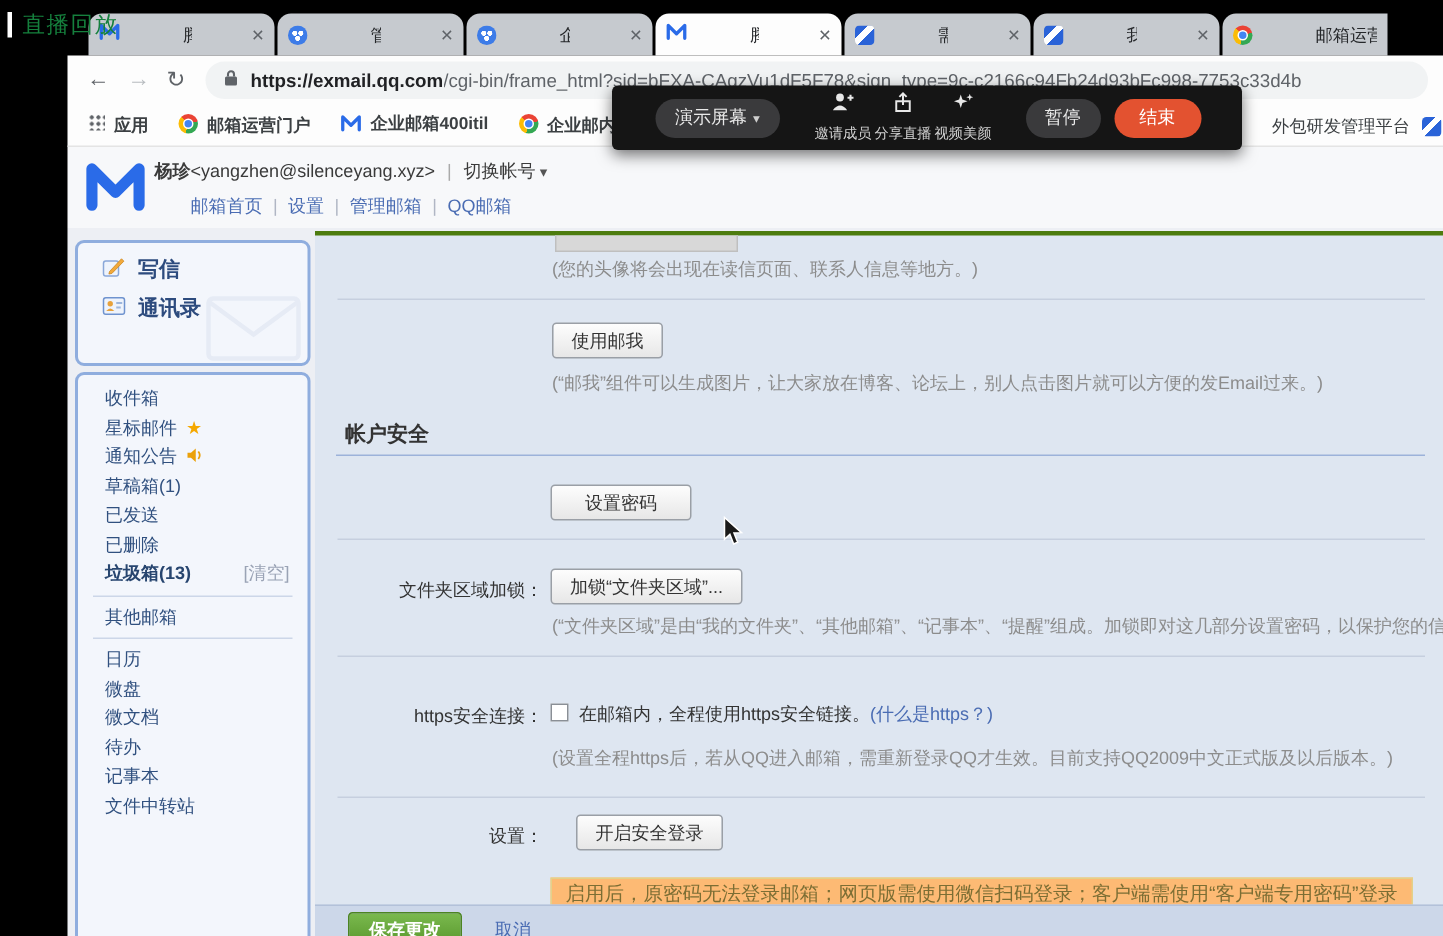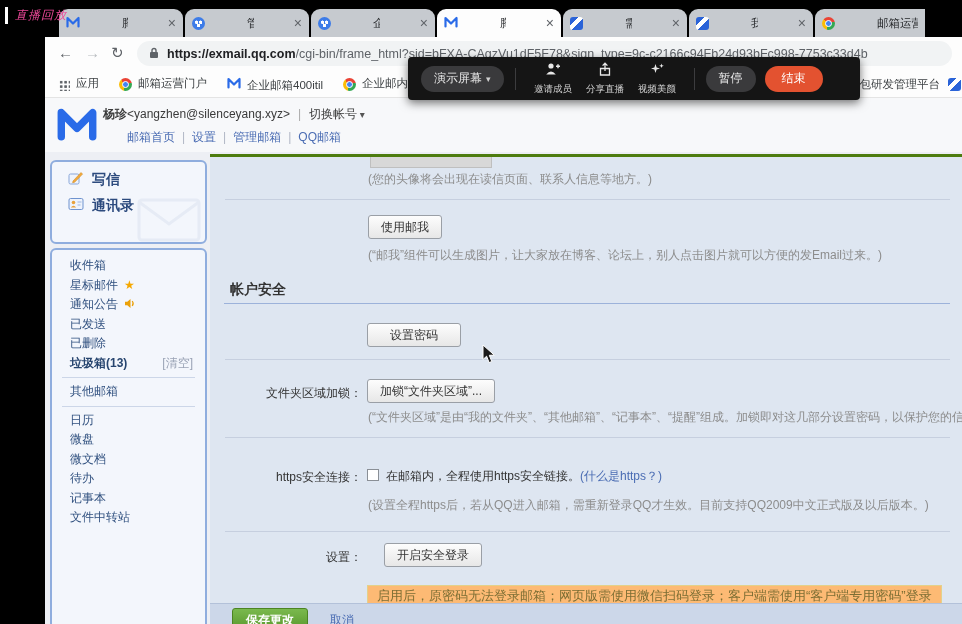--- a/index.html
+++ b/index.html
@@ -3,21 +3,21 @@
 <meta charset="utf-8">
 <style>
   html,body{margin:0;padding:0;}
   body{width:962px;height:624px;background:#000;position:relative;overflow:hidden;
        font-family:"Liberation Sans","DejaVu Sans",sans-serif;}
   .abs{position:absolute;}
 
   
   .live-badge{position:absolute;left:5px;top:7px;display:flex;align-items:center;gap:7px;z-index:40;}
   .live-badge .bar{width:3px;height:17px;background:#fff;}
-  .live-badge .txt{color:#ec4899;font-size:12px;letter-spacing:1px;font-style:italic;}
+  .live-badge .txt{color:#15803d;font-size:15px;letter-spacing:1px;}
 
   
   .browser{position:absolute;left:45px;top:3px;width:917px;height:621px;}
 
   
   .tabstrip{position:absolute;left:0;top:0;right:0;height:34px;display:flex;align-items:flex-end;padding-left:14px;box-sizing:border-box;}
   .tab{height:28px;width:124px;min-width:0;margin-right:2px;border-radius:9px 9px 0 0;background:#c6cacf;
        display:flex;align-items:center;padding:0 7px;box-sizing:border-box;flex:0 0 auto;gap:36px;}
   .tab.active{background:#fdfdfd;}
   .tab .tlabel{flex:1;font-size:11.5px;color:#26282b;white-space:nowrap;overflow:hidden;min-width:0;}
@@ -43,21 +43,21 @@
   .urlrow{position:absolute;left:0;top:34px;right:0;height:33px;background:#fdfdfd;}
   .navbtn{position:absolute;top:7px;font-size:15px;color:#5f6368;}
   .omnibox{position:absolute;left:92px;right:10px;top:4px;height:25px;border-radius:13px;background:#f1f3f4;
            display:flex;align-items:center;padding:0 12px;box-sizing:border-box;}
   .omnibox .url-host{font-size:12.5px;color:#202124;font-weight:bold;margin-left:8px;white-space:nowrap;}
   .omnibox .url-path{font-size:12.5px;color:#5f6368;white-space:nowrap;overflow:hidden;}
 
   
   .bmrow{position:absolute;left:0;top:67px;right:0;height:28px;background:#fdfdfd;border-bottom:1px solid #e4e4e4;
          display:flex;align-items:center;padding-left:14px;box-sizing:border-box;}
-  .bm{display:flex;align-items:flex-end;margin-right:20px;}
+  .bm{display:flex;align-items:flex-start;margin-right:20px;font-weight:bold;}
   .bm .blabel{font-size:11.5px;color:#3c4043;white-space:nowrap;}
   .bm-right{position:absolute;right:-4px;top:0;height:28px;display:flex;align-items:center;overflow:hidden;width:118px;}
 
   
   .mailheader{position:absolute;left:0;top:95px;right:0;height:54px;background:#f7f8fa;}
   .mh-text{position:absolute;left:58px;top:8px;}
   .mh-line1{font-size:12px;color:#3a3a3a;white-space:nowrap;}
   .mh-line1 .uname{font-weight:bold;}
   .mh-line1 .sep{color:#aaa;margin:0 8px;}
   .mh-line1 .switch::after{content:" ▾";font-size:10px;color:#555;}
@@ -100,22 +100,22 @@
   .gray-sliver{position:absolute;background:#d8d8d8;border:1px solid #bfbfbf;border-top:none;}
 
   
   .footerbar{position:absolute;left:0;right:0;top:446px;bottom:0;background:#ccd7e9;border-top:1px solid #b3c1d9;}
   .save-btn{position:absolute;left:22px;top:4px;height:22px;padding:0 13px;border:1px solid #4c8422;border-radius:3px;
             background:linear-gradient(#7ab94e,#57962b);color:#fff;font-size:12px;font-weight:bold;
             display:flex;align-items:center;}
   .cancel-link{position:absolute;left:120px;top:8px;font-size:12px;color:#4a6cb3;}
 
   
-  .meet-toolbar{position:absolute;left:408px;top:57px;width:452px;height:43px;background:#151515;border-radius:4px;
-                box-shadow:0 3px 10px rgba(0,0,0,.55);display:flex;align-items:center;padding:0 13px;box-sizing:border-box;z-index:50;font-family:Liberation Serif, serif;}
+  .meet-toolbar{position:absolute;left:408px;top:57px;width:420px;height:43px;background:#151515;border-radius:4px;
+                box-shadow:0 3px 10px rgba(0,0,0,.55);display:flex;align-items:center;padding:0 29px;box-sizing:border-box;z-index:50;font-family:Liberation Serif, serif;}
   .pill{height:26px;border-radius:14px;background:#3a3a3c;color:#e9e9e9;font-size:12px;
         display:flex;align-items:center;padding:0 13px;white-space:nowrap;}
   .pill.present::after{content:" ▾";font-size:9px;margin-left:4px;color:#cfcfcf;}
   .pill.end{background:#e35230;color:#fff;}
   .tsep{width:1px;height:22px;background:#3c3c3e;margin:0 11px;}
   .titem{width:52px;display:flex;flex-direction:column;align-items:center;justify-content:center;gap:2px;}
   .titem .tlbl{font-size:10px;color:#d2d2d2;white-space:nowrap;transform:scale(.95);}
 
   .cursor{position:absolute;left:482px;top:344px;z-index:60;}
 </style>
@@ -264,20 +264,23 @@
           <span class="star-icon">★</span>
         </div>
       <div class="folder-row">
           <span class="fl">通知公告</span>
           <span class="star-icon"><svg width="12" height="11" viewBox="0 0 12 11">
               <path d="M1 3.8 h2.3 L6.5 1 v9 L3.3 7.2 H1 Z" fill="#eba10a"></path>
               <path d="M8.2 3 q2 2.5 0 5" stroke="#eba10a" stroke-width="1.2" fill="none"></path>
             </svg></span>
         </div>
       <div class="folder-row">
+          <span class="fl">草稿箱(1)</span>
+        </div>
+      <div class="folder-row">
           <span class="fl">已发送</span>
         </div>
       <div class="folder-row">
           <span class="fl">已删除</span>
         </div>
       <div class="folder-row bold">
           <span class="fl">垃圾箱(13)</span>
           <span class="spacer"></span>
           <span class="clear">[清空]</span>
         </div>

